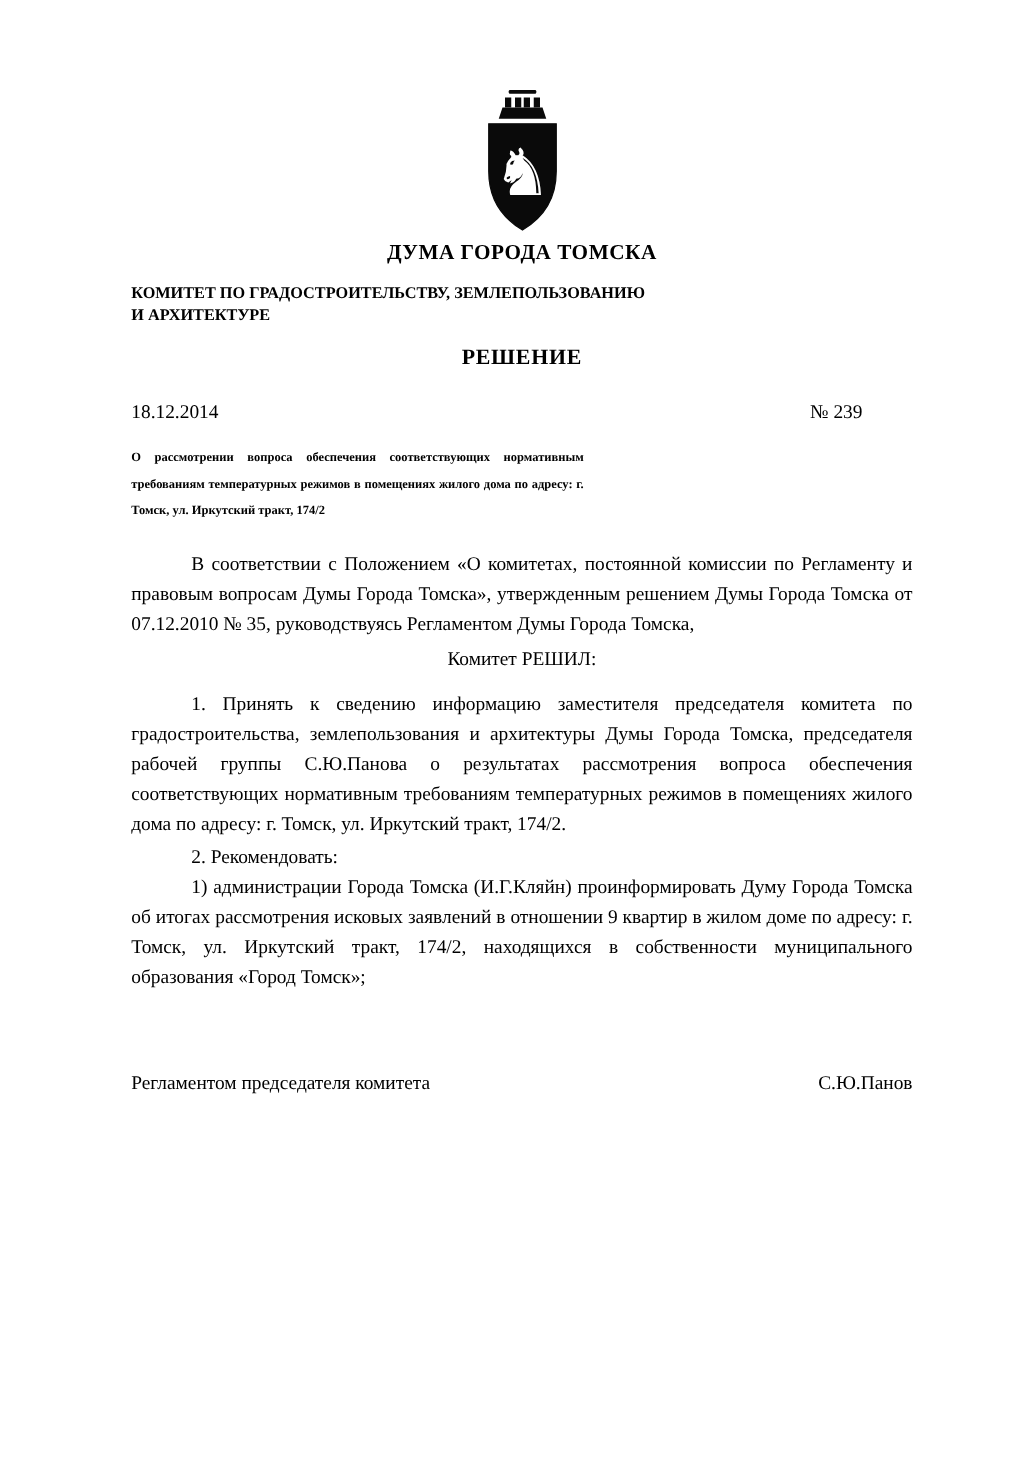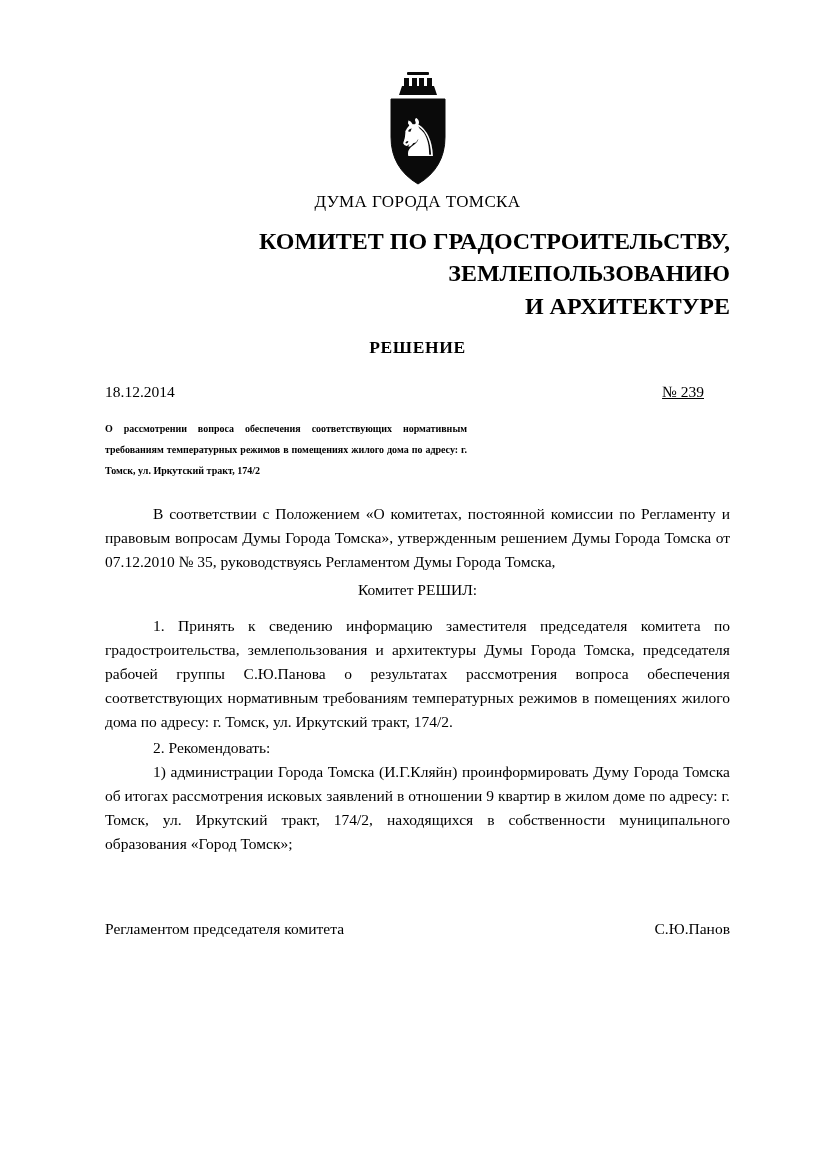--- a/index.html
+++ b/index.html
@@ -11,47 +11,47 @@
     margin: 0 auto;
     background: #ffffff;
     color: #000000;
     font-family: "Liberation Serif", "DejaVu Serif", serif;
     padding: 70px 97px 0 105px;
     overflow: hidden;
   }
   .emblem-wrap { display: flex; justify-content: center; margin-bottom: 4px; }
   .org-title {
     text-align: center;
-    font-weight: normal;
+    font-weight: bold;
     font-size: 17px;
     letter-spacing: 0.4px;
     margin-top: 2px;
   }
   .committee {
-    text-align: right;
+    text-align: left;
     font-weight: bold;
-    font-size: 24px;
+    font-size: 13px;
     line-height: 1.35;
     margin-top: 13px;
   }
   .doc-type {
     text-align: center;
     font-weight: bold;
     font-size: 17.5px;
     letter-spacing: 0.6px;
     margin-top: 15px;
   }
   .meta-row {
     display: flex;
     justify-content: space-between;
     align-items: center;
     margin-top: 25px;
     font-size: 15.5px;
   }
-  .meta-number { margin-right: 26px; text-decoration: underline; }
+  .meta-number { margin-right: 40px; }
   .subject {
     margin-top: 17px;
     width: 362px;
     font-weight: bold;
     font-size: 10px;
     line-height: 21px;
     text-align: justify;
   }
   .para {
     font-size: 15.5px;

